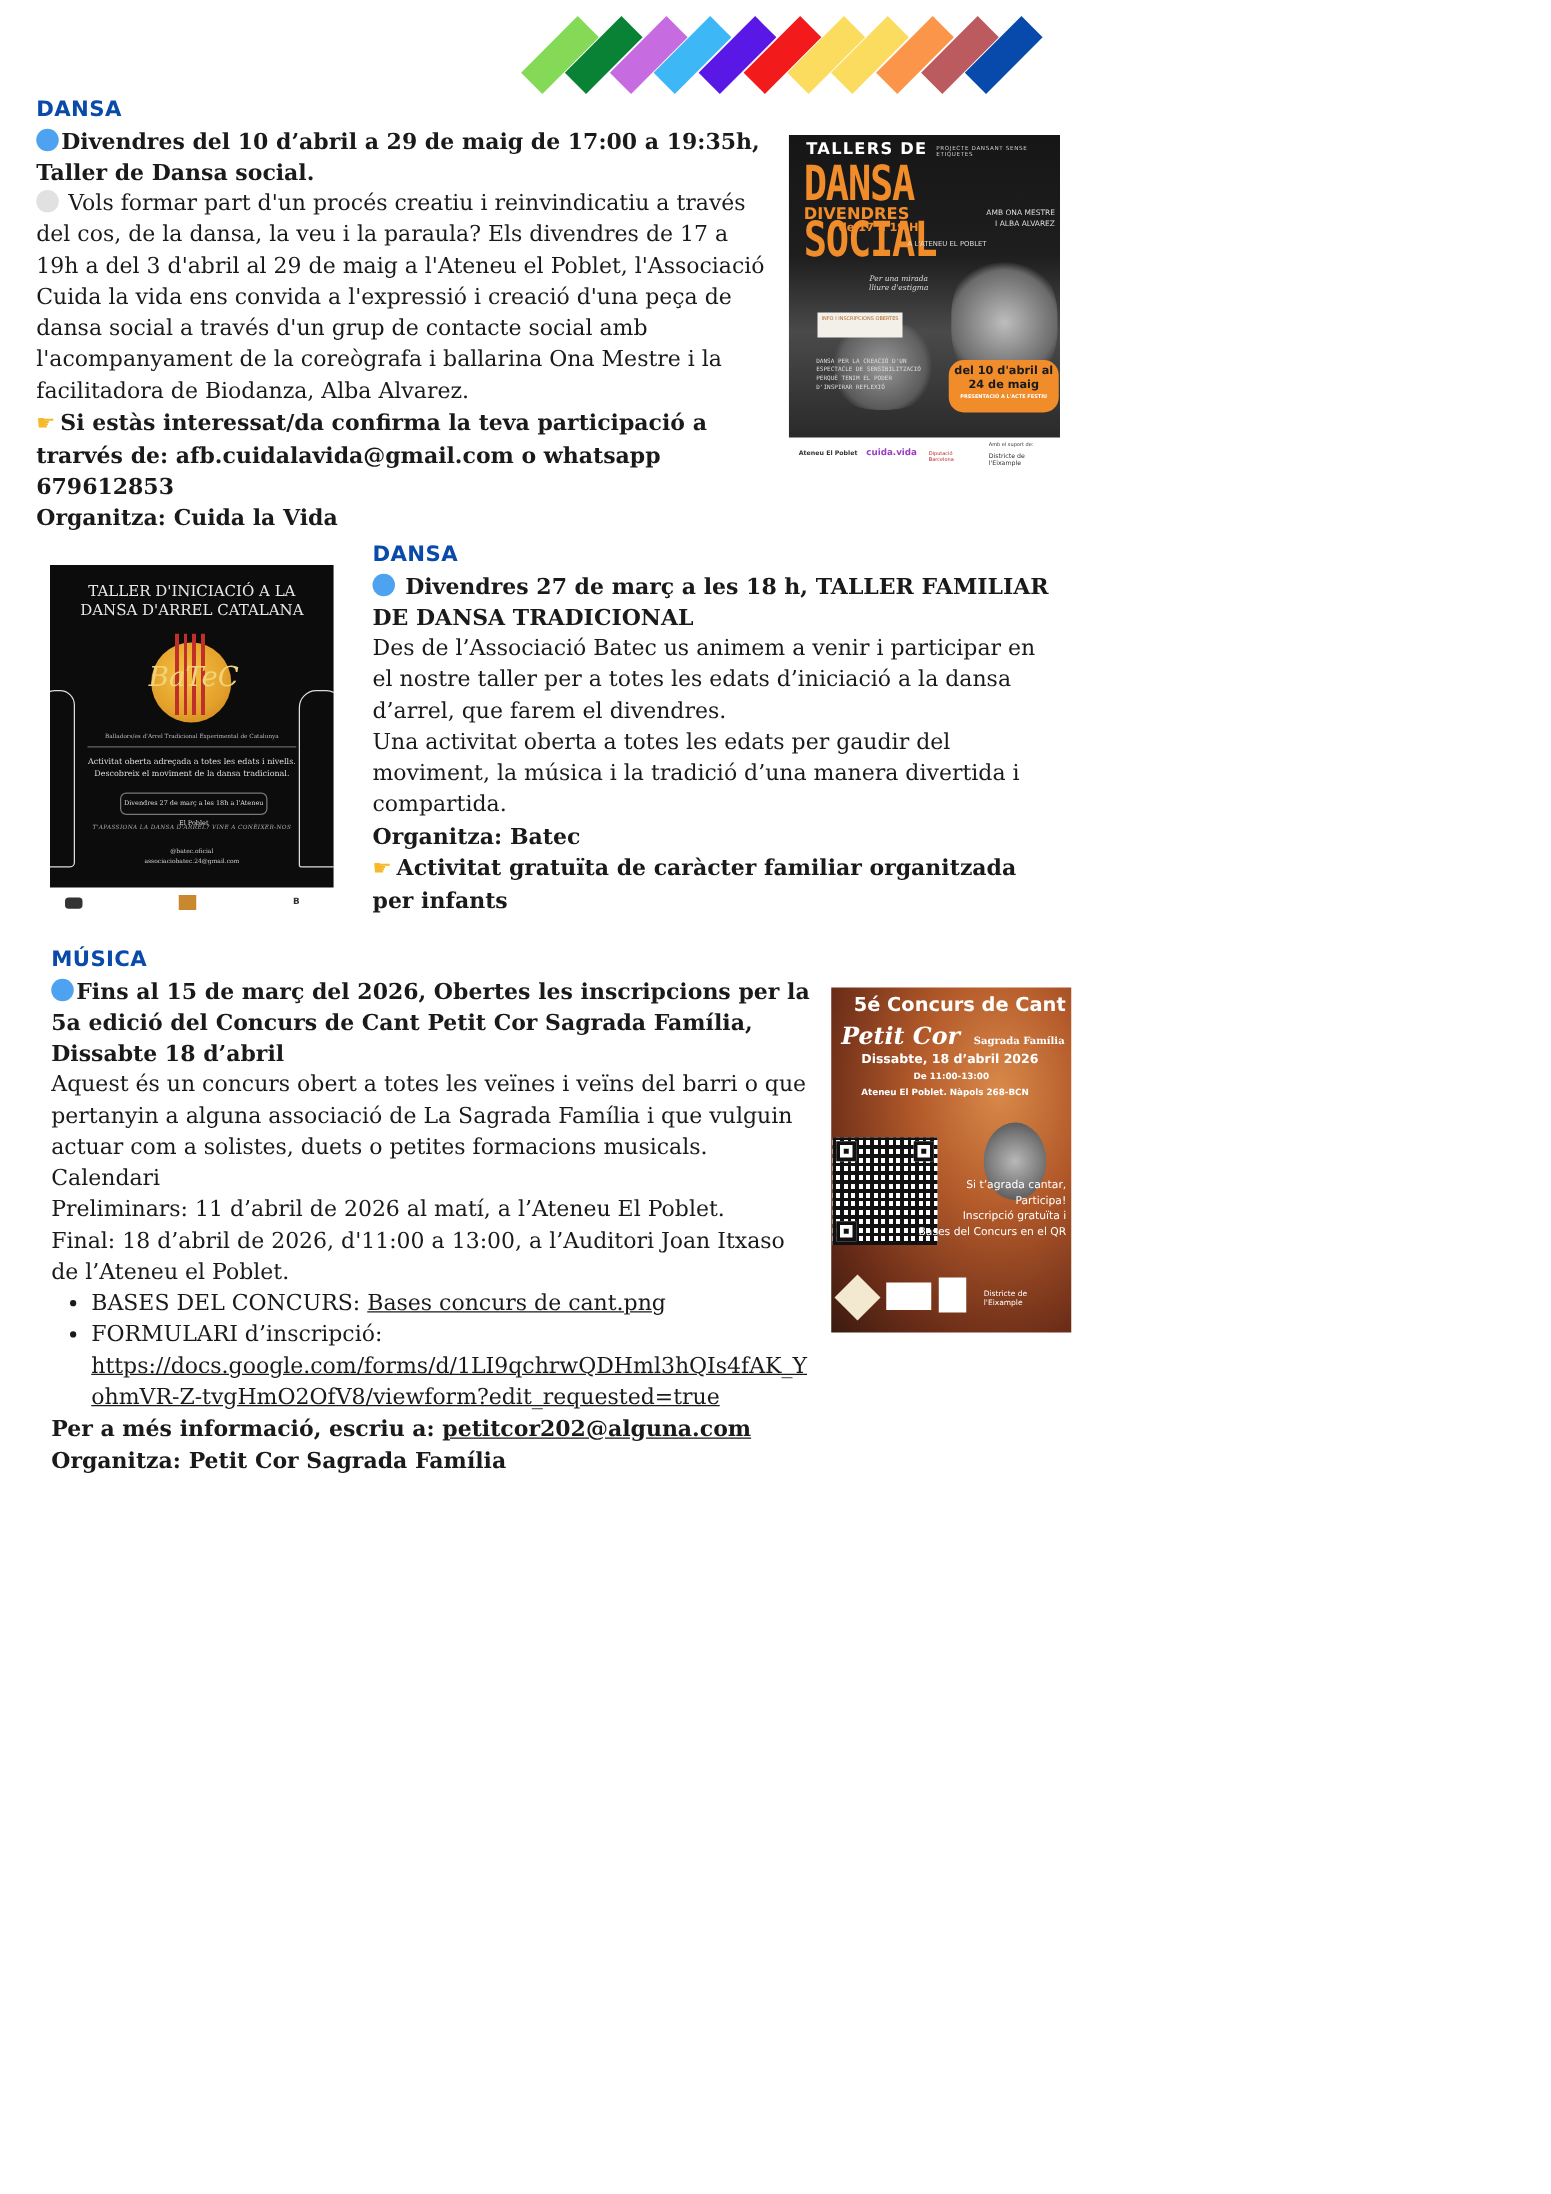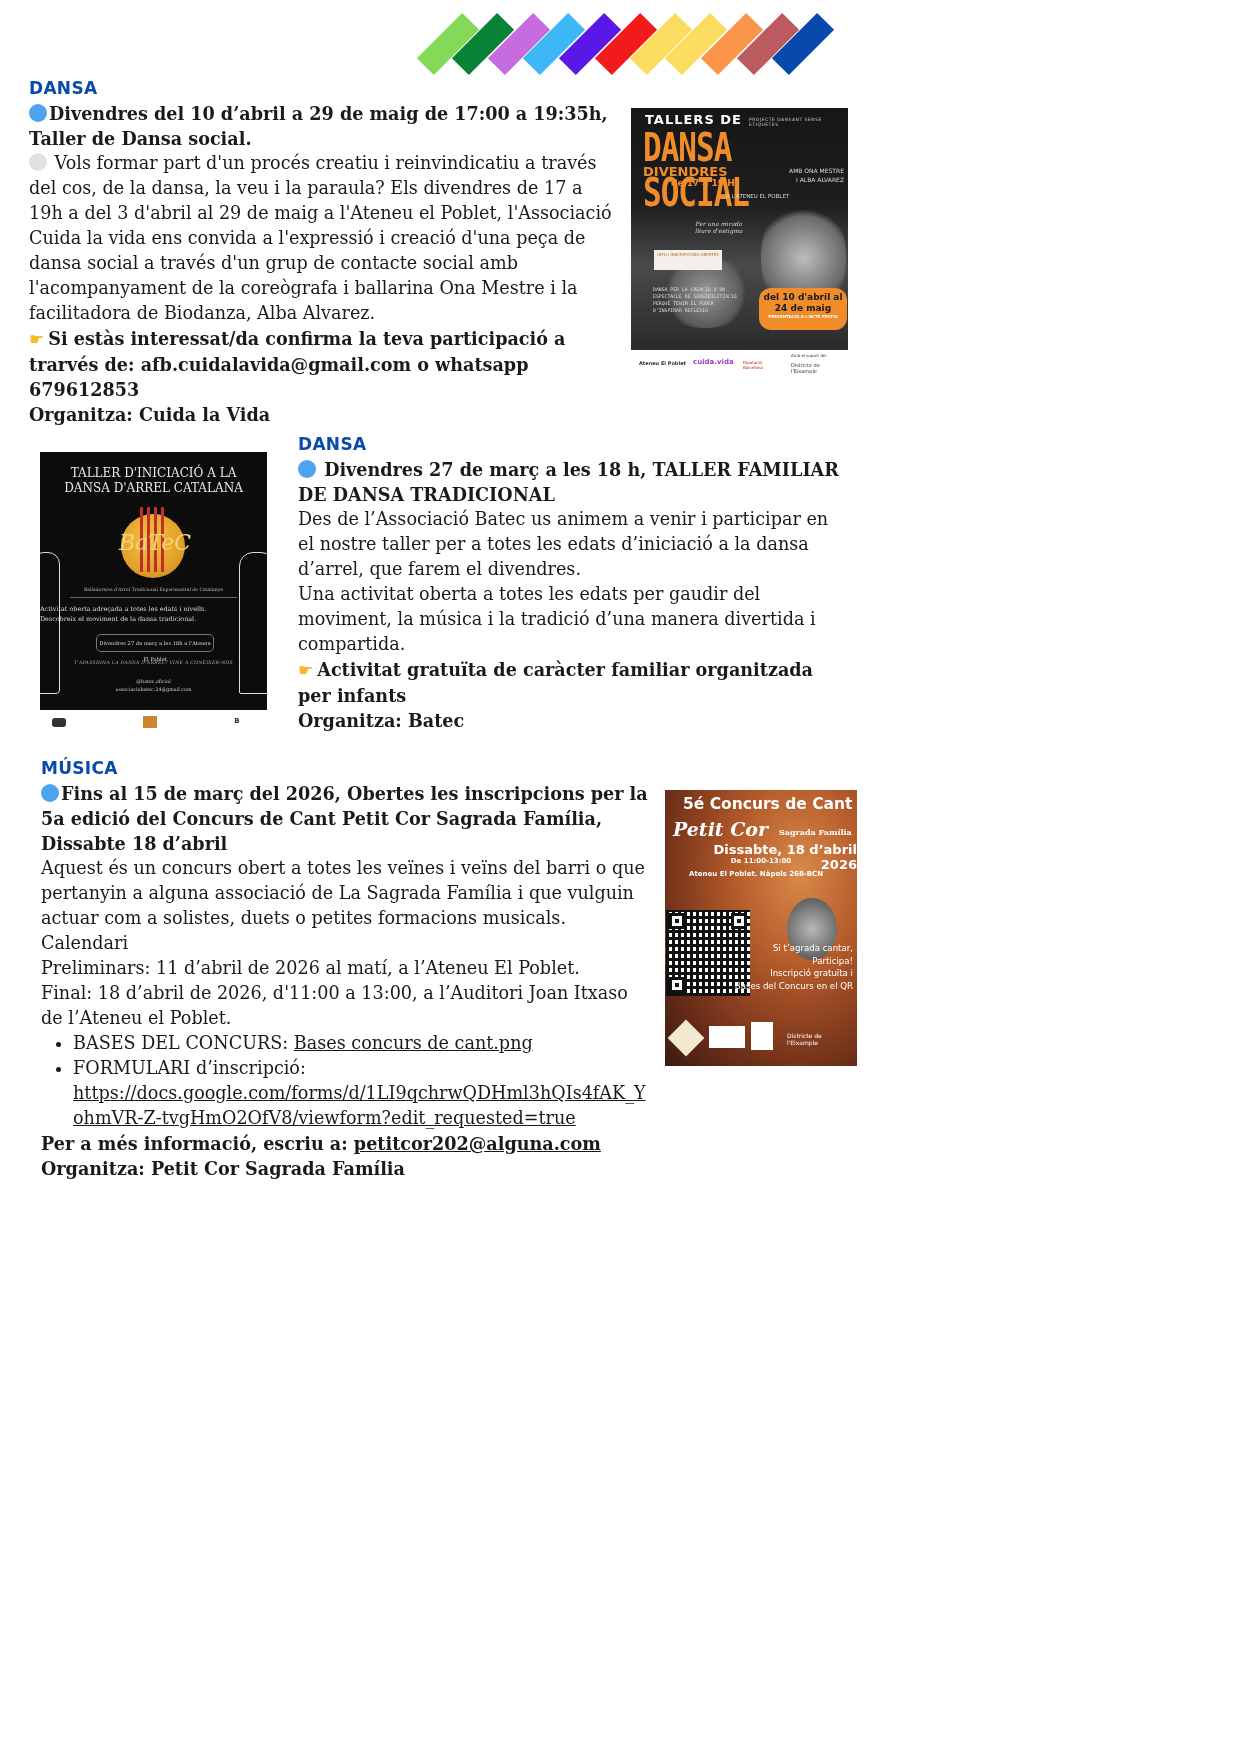--- a/index.html
+++ b/index.html
@@ -37,32 +37,32 @@
   .p1 .logos { position:absolute; left:0; top:244px; width:217px; height:24px; font-family:"DejaVu Sans", sans-serif; font-size:5px; color:#333; }
   
   .p2 { left:40px; top:452px; width:227px; height:280px; background:#fff; }
   .p2 .dark { position:absolute; left:0; top:0; width:227px; height:258px; background:#0c0c0c; }
   .p2 .t1 { position:absolute; left:0; width:227px; top:14px; text-align:center; color:#e8e8e8; font-family:"DejaVu Serif", serif; font-size:12px; line-height:15px; }
   .p2 .sun { position:absolute; left:81px; top:62px; width:64px; height:64px; border-radius:50%; background:radial-gradient(circle at 45% 40%,#f6c343 0%,#e3a02a 60%,#c67e1a 100%); }
   .p2 .bars { position:absolute; left:100px; top:55px; width:28px; height:65px; background:repeating-linear-gradient(90deg,#c0302a 0 3px,transparent 3px 7px); }
   .p2 .logo-t { position:absolute; left:70px; top:78px; width:90px; text-align:center; color:#f1d37a; font-family:"DejaVu Serif", serif; font-style:italic; font-size:22px; }
   .p2 .sub { position:absolute; left:0; width:227px; top:135px; text-align:center; color:#bbb; font-size:4.6px; font-family:"DejaVu Serif", serif; }
   .p2 .rule { position:absolute; left:30px; width:167px; top:145px; height:1px; background:#666; }
-  .p2 .t2 { position:absolute; left:0; width:227px; top:152px; color:#ddd; font-size:6.4px; line-height:10px; font-family:"DejaVu Serif", serif; }
+  .p2 .t2 { position:absolute; left:0; width:227px; top:152px; text-align:center; color:#ddd; font-size:6.4px; line-height:10px; font-family:"DejaVu Serif", serif; }
   .p2 .pill { position:absolute; left:56px; top:182px; width:116px; height:16px; border:1px solid #777; border-radius:5px; color:#ddd; font-size:5.2px; text-align:center; line-height:16px; font-family:"DejaVu Serif", serif; }
   .p2 .t3 { position:absolute; left:0; width:227px; top:208px; text-align:center; color:#aaa; font-size:4.6px; font-style:italic; font-family:"DejaVu Serif", serif; letter-spacing:0.3px; }
   .p2 .t4 { position:absolute; left:0; width:227px; top:226px; text-align:center; color:#ccc; font-size:4.8px; line-height:8px; font-family:"DejaVu Serif", serif; }
   .p2 .figure { position:absolute; top:100px; width:26px; height:140px; border:1px solid #ddd; border-radius:12px 12px 4px 4px; }
   .p2 .logos { position:absolute; left:0; top:260px; width:227px; height:20px; font-size:5px; color:#333; font-family:"DejaVu Sans", sans-serif; }
   
   .p3 { left:665px; top:790px; width:192px; height:276px; background:radial-gradient(ellipse at 70% 30%,#d98a4a 0%,#b35a2a 35%,#6b2d18 75%,#3a1a10 100%); }
   .p3 .t1 { position:absolute; left:6px; top:5px; color:#fff; font-family:"DejaVu Sans", sans-serif; font-weight:bold; font-size:15.5px;margin-left:12px; }
   .p3 .t2 { position:absolute; left:8px; top:28px; color:#fff; font-family:"DejaVu Serif", serif; font-style:italic; font-weight:bold; font-size:19px; }
   .p3 .t2b { position:absolute; left:114px; top:37px; color:#fff; font-family:"DejaVu Serif", serif; font-weight:bold; font-size:8px; }
-  .p3 .t3 { position:absolute; left:24px; top:52px; color:#fff; font-family:"DejaVu Sans", sans-serif; font-weight:bold; font-size:13px;text-align:right; }
+  .p3 .t3 { position:absolute; left:24px; top:52px; color:#fff; font-family:"DejaVu Sans", sans-serif; font-weight:bold; font-size:10px; }
   .p3 .t4 { position:absolute; left:0; width:192px; top:67px; text-align:center; color:#fff; font-family:"DejaVu Sans", sans-serif; font-weight:bold; font-size:7px; }
   .p3 .t5 { position:absolute; left:24px; top:80px; color:#fff; font-family:"DejaVu Sans", sans-serif; font-weight:bold; font-size:7px; }
   .p3 .qr { position:absolute; left:1px; top:120px; width:84px; height:86px; background:#fff;
             background-image:repeating-linear-gradient(0deg,#111 0 3px,transparent 3px 7px),repeating-linear-gradient(90deg,#111 0 3px,transparent 3px 6px);
             background-blend-mode:normal; }
   .p3 .qr .fp { position:absolute; width:16px; height:16px; border:3px solid #111; background:#fff; box-sizing:border-box; }
   .p3 .qr .fp::after { content:""; position:absolute; left:3px; top:3px; width:4px; height:4px; background:#111; }
   .p3 .mic { position:absolute; left:122px; top:108px; width:50px; height:62px; border-radius:50%; background:radial-gradient(circle,#b8b8b8 0%,#7a7a7a 55%,#404040 100%); }
   .p3 .t6 { position:absolute; right:4px; top:152px; text-align:right; color:#fff; font-family:"DejaVu Sans", sans-serif; font-size:8.6px; line-height:12.5px; }
   .p3 .logos { position:absolute; left:6px; top:232px; width:182px; height:36px; font-size:5px; color:#fff; font-family:"DejaVu Sans", sans-serif; }
@@ -139,22 +139,22 @@
     <span class="logo-box" style="left:103px;top:4px;width:14px;height:12px;background:#c9872f;"></span>
     <span class="logo-box" style="left:180px;top:5px;width:34px;height:10px;background:#fff;color:#333;font-weight:bold;font-size:7px;">B</span>
   </div>
 </div>
 
 <div class="block" style="left:298px;top:432px;width:550px;">
   <p class="heading">DANSA</p>
   <p class="bold"><span class="dot"></span> <span>Divendres 27 de març a les 18 h, TALLER FAMILIAR DE DANSA TRADICIONAL</span></p>
   <p>Des de l’Associació Batec us animem a venir i participar en el nostre taller per a totes les edats d’iniciació a la dansa d’arrel, que farem el divendres.</p>
   <p>Una activitat oberta a totes les edats per gaudir del moviment, la música i la tradició d’una manera divertida i compartida.</p>
+  <p class="bold">Organitza: Batec</p>
   <p class="bold"><span class="hand">☛</span><span>Activitat gratuïta de caràcter familiar organitzada per infants</span></p>
-  <p class="bold">Organitza: Batec</p>
 </div>
 
 <div class="block" style="left:41px;top:756px;width:612px;">
   <p class="heading">MÚSICA</p>
   <p class="bold"><span class="dot"></span><span>Fins al 15 de març del 2026, Obertes les inscripcions per la 5a edició del Concurs de Cant Petit Cor Sagrada Família, Dissabte 18 d’abril</span></p>
   <p>Aquest és un concurs obert a totes les veïnes i veïns del barri o que pertanyin a alguna associació de La Sagrada Família i que vulguin actuar com a solistes, duets o petites formacions musicals.</p>
   <p>Calendari</p>
   <p>Preliminars: 11 d’abril de 2026 al matí, a l’Ateneu El Poblet.</p>
   <p>Final: 18 d’abril de 2026, d'11:00 a 13:00, a l’Auditori Joan Itxaso de l’Ateneu el Poblet.</p>
   <ul>

